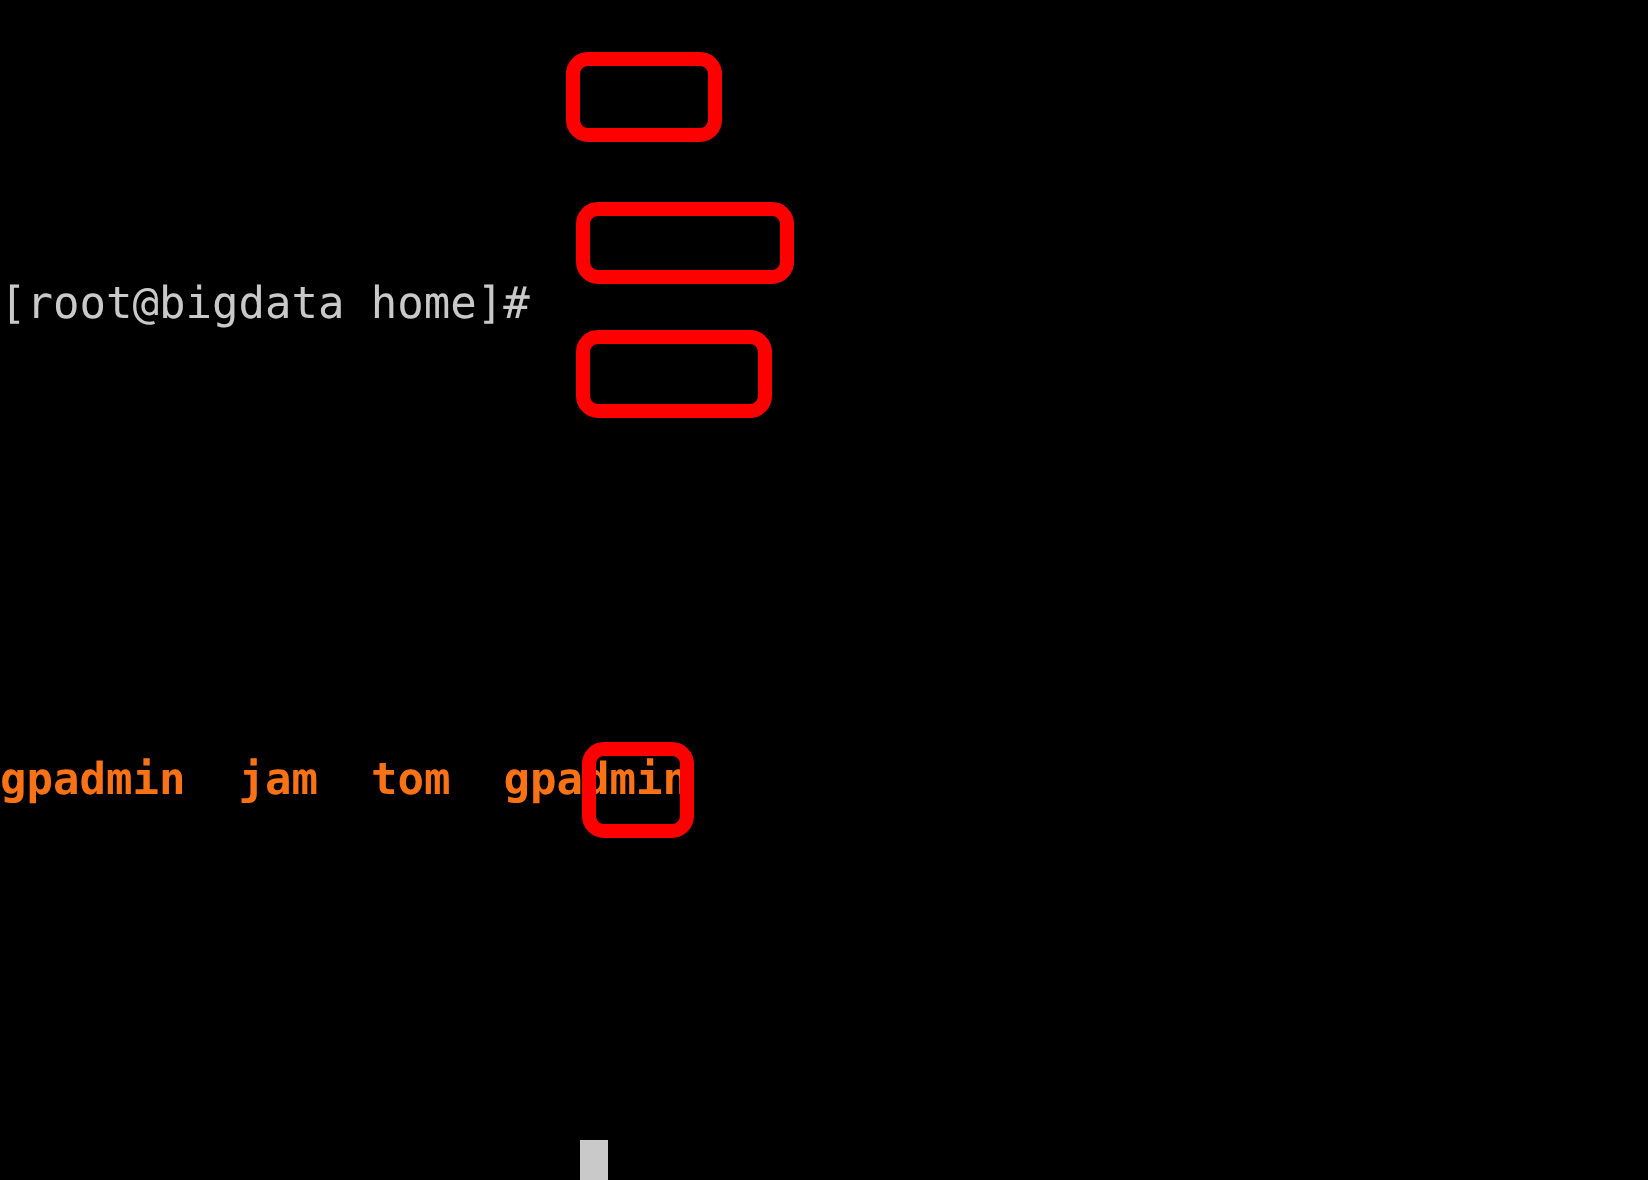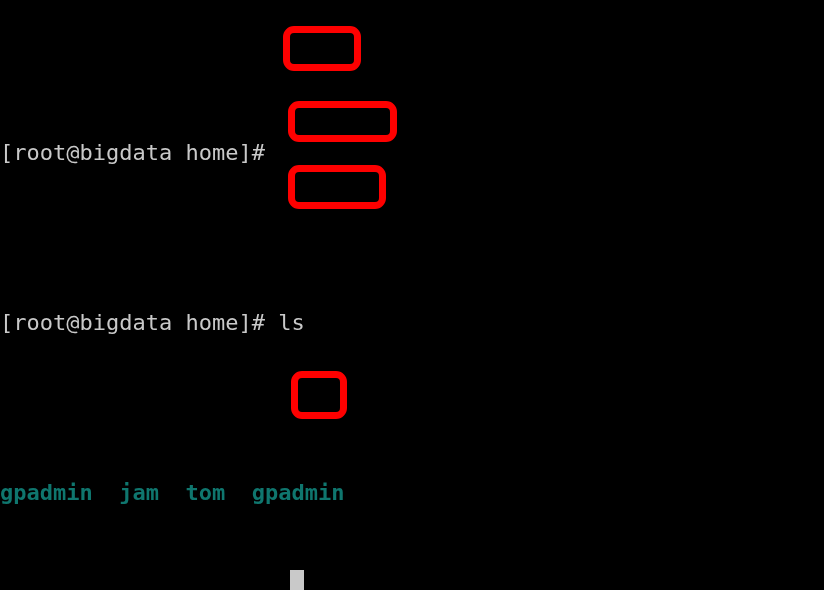--- a/index.html
+++ b/index.html
@@ -31,21 +31,21 @@
 
   .line {
     height: 34px;
     line-height: 34px;
     white-space: pre;
     font-size: 22px;
     position: relative;
   }
 
   .gray   { color: #c9c9c9; }
-  .blue   { color: #0f766e; font-weight: bold; }
+  .blue   { color: #f97316; font-weight: bold; }
 
   
   .annot {
     position: absolute;
     border: 7px solid #fe0000;
     border-radius: 11px;
     box-sizing: border-box;
     pointer-events: none;
     background: transparent;
   }
@@ -60,21 +60,20 @@
 </style>
 </head>
 <body>
 
 <div id="terminal">
 
   
   <div class="line"><span class="gray">[root@bigdata home]# </span></div>
 
   
-  <div class="line"><span class="gray">[root@bigdata home]# </span><span class="gray">ls</span></div>
 
   
   <div class="line"><span class="blue">gpadmin</span><span class="gray">  </span><span class="blue">jam</span><span class="gray">  </span><span class="blue">tom</span><span class="gray">  </span><span class="blue">gpadmin</span></div>
 
   
   
 
   
   
 

